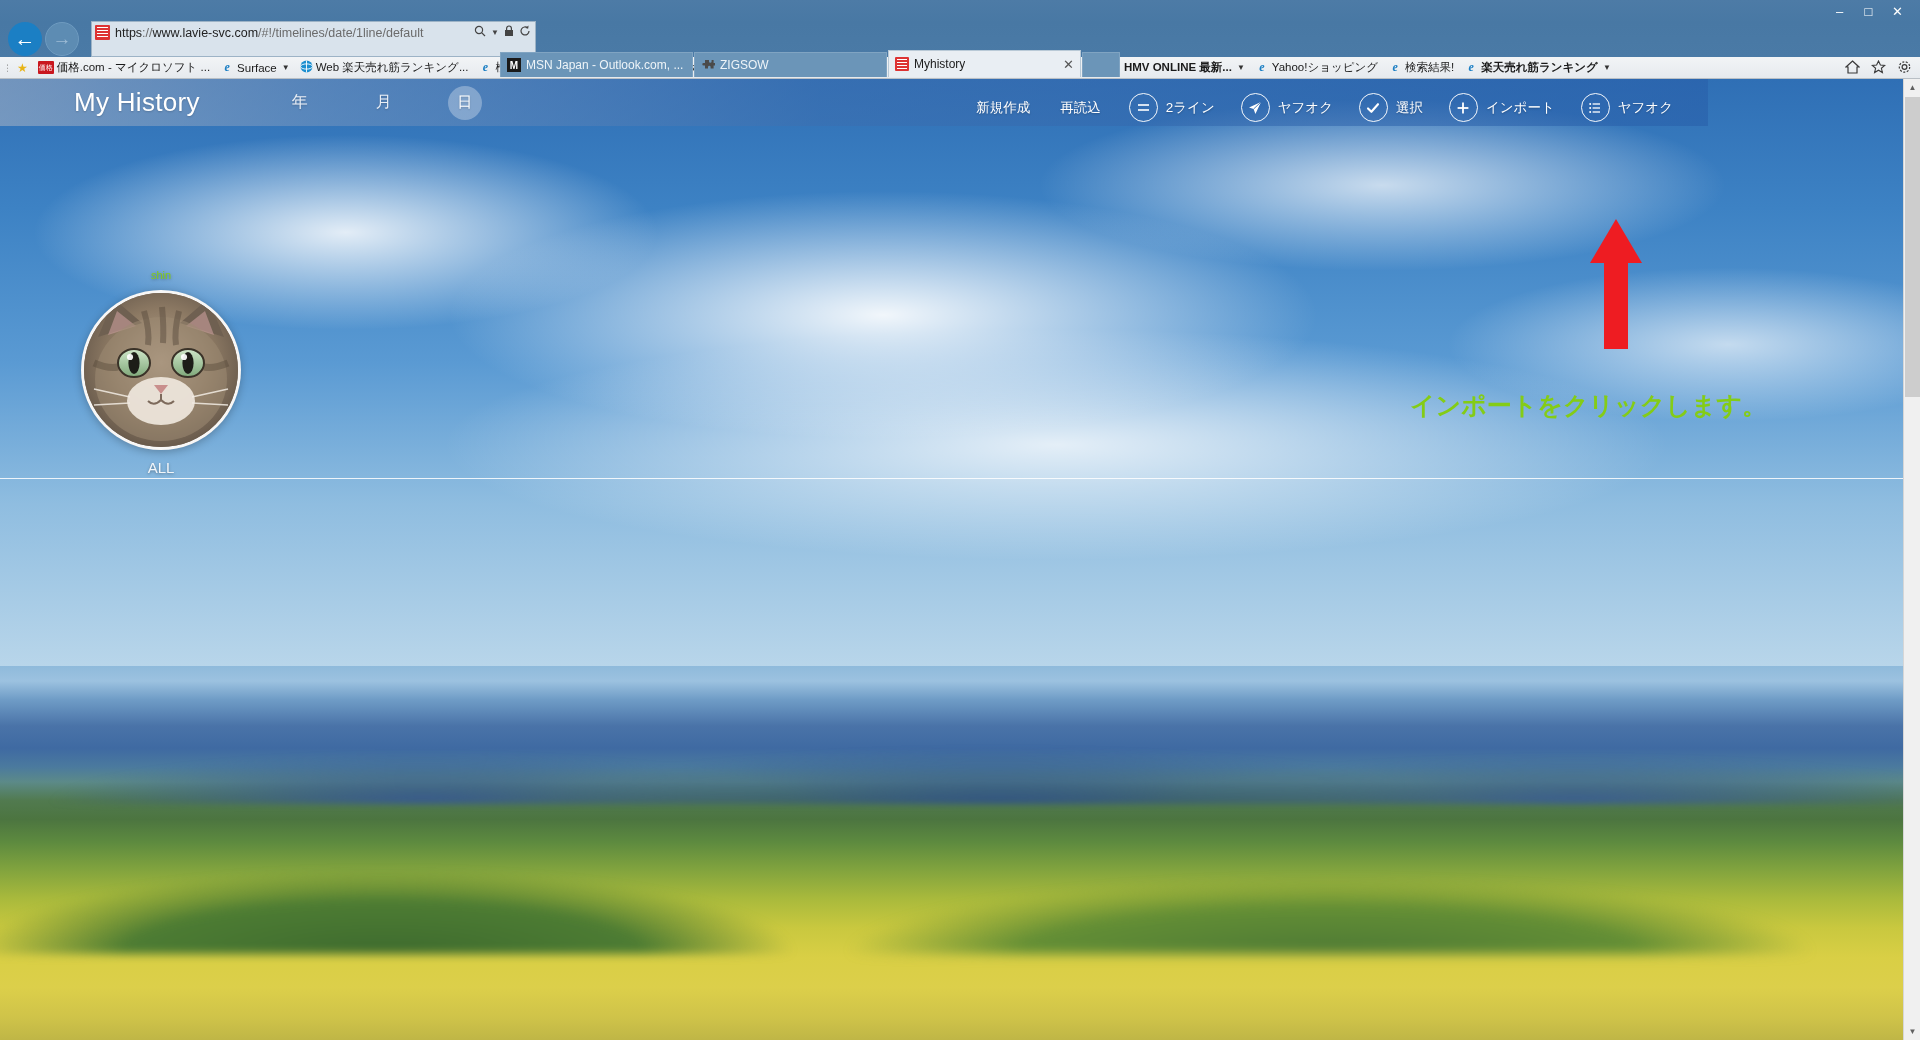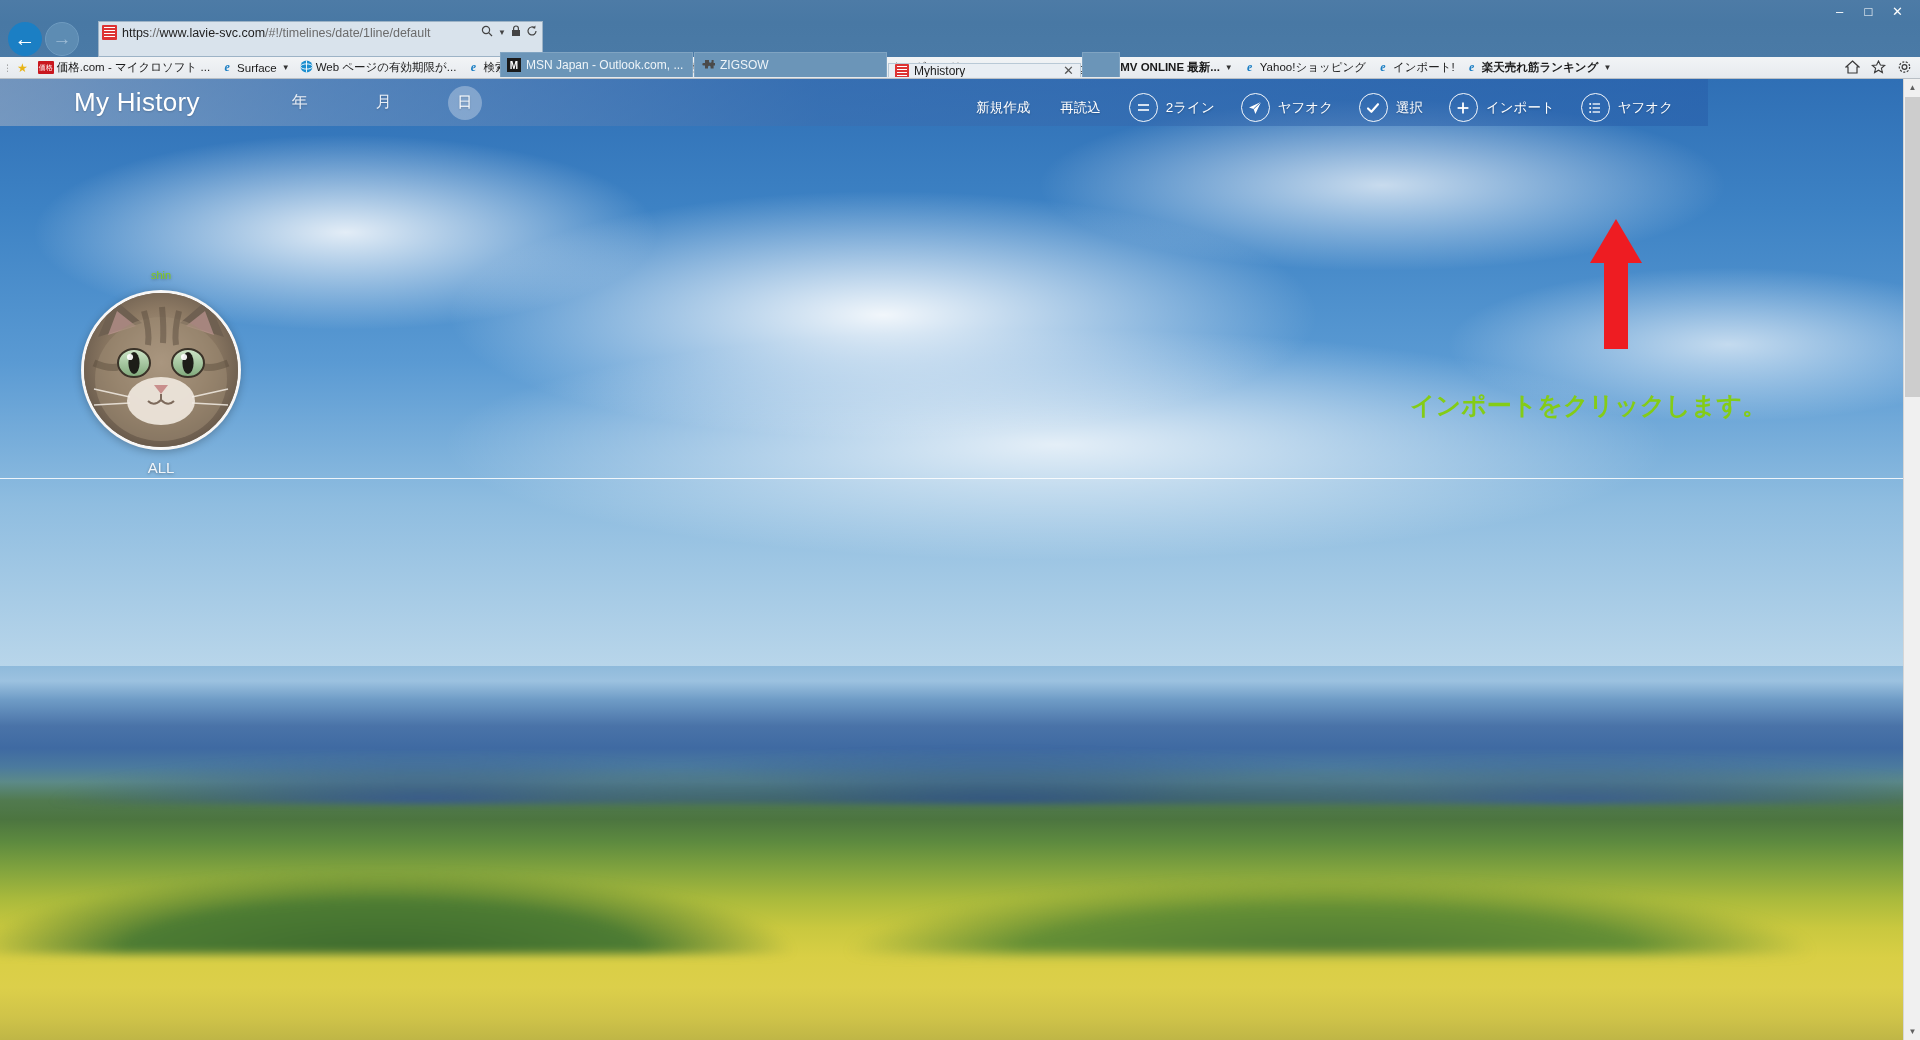--- a/index.html
+++ b/index.html
@@ -34,21 +34,21 @@
   }
   .navbtn {
     width:34px; height:34px; border-radius:50%;
     display:flex; align-items:center; justify-content:center;
     margin-left:6px; flex:0 0 auto;
   }
   .navbtn.back { background:#1b7fc4; color:#fff; font-size:21px; margin-left:8px; }
   .navbtn.fwd { background:#5d8cb3; color:#9fbdd6; font-size:19px; border:1px solid #6e9bc0; margin-left:3px;}
 
   .urlbar {
-    margin-left:19px;
+    margin-left:12px;
     height:36px; width:445px;
     background:#d9e3ec;
     border:1px solid #9db3c6;
     display:flex; align-items:center;
     padding:0 4px 12px 3px;
     font-size:13px;
     position:relative;
   }
   .url-favicon {
     width:15px; height:15px; margin-right:5px; flex:0 0 auto;
@@ -75,21 +75,21 @@
     display:flex; align-items:center;
     padding:0 6px;
     font-size:12px; color:#eef4f8;
     white-space:nowrap; overflow:hidden;
     position:relative;
     margin-right:1px;
   }
   .tab.active {
     background:#e9eef3; color:#1b1b1b;
     border-color:#b9c9d6;
-    height:14px;
+    height:27px;
   }
   .tab-ico { width:14px; height:14px; margin-right:5px; flex:0 0 auto; }
   .tab-label { overflow:hidden; text-overflow:ellipsis; }
   .tab-close { margin-left:auto; font-size:13px; color:#555; padding-left:6px;}
   .tab.newtab { width:38px; background:#6b95b8; }
 
   .ico-msn { background:#1a1a1a; color:#fff; font-size:10px; display:flex; align-items:center; justify-content:center; font-weight:bold;}
   .ico-zig { background:transparent; color:#444; font-size:12px; display:flex; align-items:center; justify-content:center;}
   .ico-myh { background:#d33; position:relative; border-radius:1px; overflow:hidden;}
   .ico-myh::before{
@@ -363,21 +363,21 @@
     </div>
 
     <div class="fav-item">
       <span class="fav-globe">
         <svg width="13" height="13" viewBox="0 0 13 13">
             <circle cx="6.5" cy="6.5" r="6" fill="#1b8fd0"></circle>
             <ellipse cx="6.5" cy="6.5" rx="6" ry="2.6" fill="none" stroke="#fff" stroke-width="0.9"></ellipse>
             <path d="M6.5 0.5v12" stroke="#fff" stroke-width="0.9" fill="none"></path>
           </svg>
       </span>
-      <span class="lbl">Web ページの有効期限が...</span>
+      <span class="lbl">Web 楽天売れ筋ランキング...</span>
     </div>
 
     <div class="fav-item">
       <span class="fav-ie">e</span>
       <span class="lbl">検索結果 高速道路料金·...</span>
     </div>
 
     <div class="fav-item">
       <span class="fav-ie">e</span>
       <span class="lbl">おすすめサイト</span>
@@ -413,21 +413,21 @@
       <span class="fav-caret">▼</span>
     </div>
 
     <div class="fav-item">
       <span class="fav-ie">e</span>
       <span class="lbl">Yahoo!ショッピング</span>
     </div>
 
     <div class="fav-item">
       <span class="fav-ie">e</span>
-      <span class="lbl">インポート!</span>
+      <span class="lbl">検索結果!</span>
     </div>
 
     <div class="fav-item">
       <span class="fav-ie">e</span>
       <span class="lbl bold">楽天売れ筋ランキング</span>
       <span class="fav-caret">▼</span>
     </div>
 
     <div style="margin-left:auto;display:flex;align-items:center;gap:11px;padding-right:8px;">
       <span>

